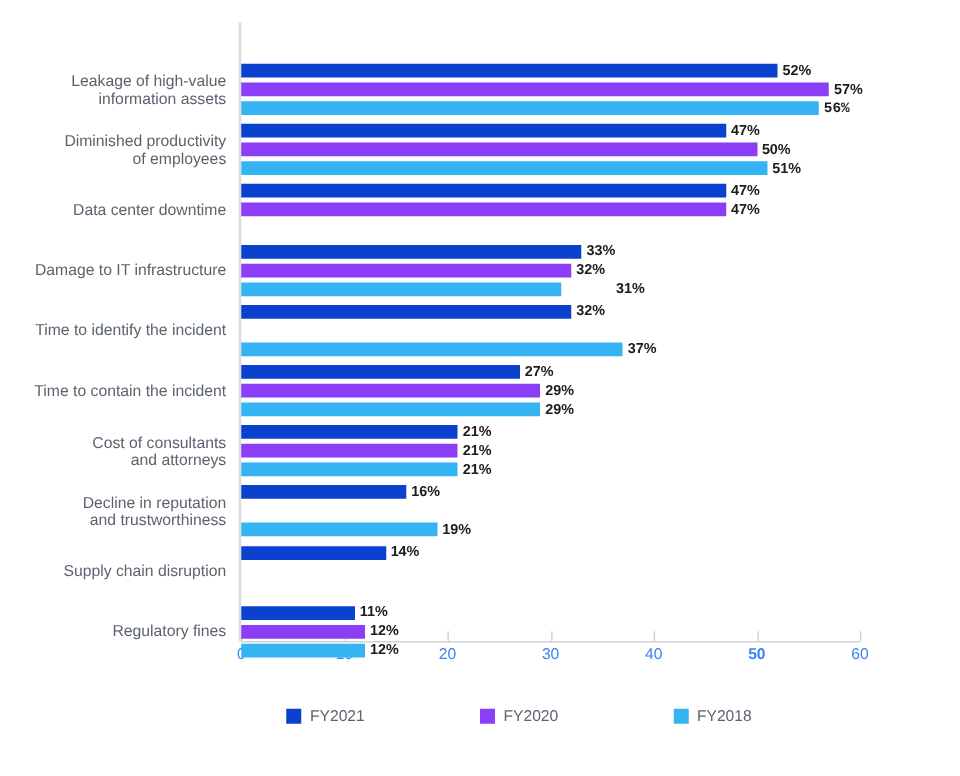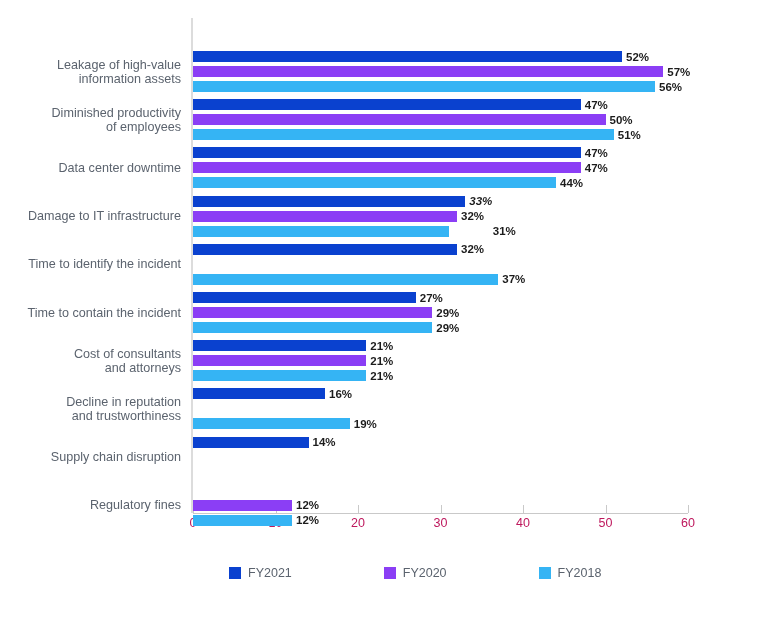--- a/index.html
+++ b/index.html
@@ -48,21 +48,21 @@
     position: absolute;
     top: 505px;
     width: 1px;
     height: 8px;
     background: #c9c9c9;
   }
   .x-tick-label {
     position: absolute;
     top: 516px;
     font-size: 12.5px;
-    color: #be185d;
+    color: #3b82f6;
     transform: translateX(-50%);
     white-space: nowrap;
   }
 
   
   .group {
     position: absolute;
     left: 0;
     width: 100%;
   }
@@ -138,38 +138,38 @@
       <div class="x-tick-label" style="left: 193px;">0</div>
       <div class="x-tick" style="left: 275.5px;"></div>
       <div class="x-tick-label" style="left: 275.5px;">10</div>
       <div class="x-tick" style="left: 358px;"></div>
       <div class="x-tick-label" style="left: 358px;">20</div>
       <div class="x-tick" style="left: 440.5px;"></div>
       <div class="x-tick-label" style="left: 440.5px;">30</div>
       <div class="x-tick" style="left: 523px;"></div>
       <div class="x-tick-label" style="left: 523px;">40</div>
       <div class="x-tick" style="left: 605.5px;"></div>
-      <div class="x-tick-label" style="left: 605.5px;">50</div>
+      <div class="x-tick-label" style="left: 605.5px; font-weight: bold;">50</div>
       <div class="x-tick" style="left: 688px;"></div>
       <div class="x-tick-label" style="left: 688px;">60</div>
     </div>
 
   <div class="plot-area" id="plot-area">
       <div class="group" style="top: 33px; height: 41px;">
         <div class="cat-label" style="top: 6.5px;">Leakage of high-value
 information assets</div>
         <div class="bar-row" style="top: 0px; width: 495px;">
           <div class="bar" title="FY2021: 52%" style="width: 429px; background: rgb(10, 65, 207);"></div>
           <div class="bar-value" style="left: 429px;">52%</div>
         </div>
         <div class="bar-row" style="top: 15px; width: 495px;">
           <div class="bar" title="FY2020: 57%" style="width: 470.25px; background: rgb(139, 62, 245);"></div>
           <div class="bar-value" style="left: 470.25px;">57%</div>
         </div>
-        <div class="bar-row" style="top: 30px; width: 495px;">
+        <div class="bar-row" style="top: 30px; width: 495px; font-family: Liberation Mono, monospace;">
           <div class="bar" title="FY2018: 56%" style="width: 462px; background: rgb(53, 180, 244);"></div>
           <div class="bar-value" style="left: 462px;">56%</div>
         </div>
       </div>
       <div class="group" style="top: 81.2px; height: 41px;">
         <div class="cat-label" style="top: 6.5px;">Diminished productivity
 of employees</div>
         <div class="bar-row" style="top: 0px; width: 495px;">
           <div class="bar" title="FY2021: 47%" style="width: 387.75px; background: rgb(10, 65, 207);"></div>
           <div class="bar-value" style="left: 387.75px;">47%</div>
@@ -186,30 +186,26 @@
       <div class="group" style="top: 129.4px; height: 41px;">
         <div class="cat-label" style="top: 13.5px;">Data center downtime</div>
         <div class="bar-row" style="top: 0px; width: 495px;">
           <div class="bar" title="FY2021: 47%" style="width: 387.75px; background: rgb(10, 65, 207);"></div>
           <div class="bar-value" style="left: 387.75px;">47%</div>
         </div>
         <div class="bar-row" style="top: 15px; width: 495px;">
           <div class="bar" title="FY2020: 47%" style="width: 387.75px; background: rgb(139, 62, 245);"></div>
           <div class="bar-value" style="left: 387.75px;">47%</div>
         </div>
-        <div class="bar-row" style="top: 30px; width: 495px;">
-          <div class="bar" title="FY2018: 44%" style="width: 363px; background: rgb(53, 180, 244);"></div>
-          <div class="bar-value" style="left: 363px;">44%</div>
-        </div>
       </div>
       <div class="group" style="top: 177.6px; height: 41px;">
         <div class="cat-label" style="top: 13.5px;">Damage to IT infrastructure</div>
         <div class="bar-row" style="top: 0px; width: 495px;">
           <div class="bar" title="FY2021: 33%" style="width: 272.25px; background: rgb(10, 65, 207);"></div>
-          <div class="bar-value" style="left: 272.25px; font-style: italic;">33%</div>
+          <div class="bar-value" style="left: 272.25px;">33%</div>
         </div>
         <div class="bar-row" style="top: 15px; width: 495px;">
           <div class="bar" title="FY2020: 32%" style="width: 264px; background: rgb(139, 62, 245);"></div>
           <div class="bar-value" style="left: 264px;">32%</div>
         </div>
         <div class="bar-row" style="top: 30px; width: 495px;">
           <div class="bar" title="FY2018: 31%" style="width: 255.75px; background: rgb(53, 180, 244);"></div>
           <div class="bar-value" style="left: 255.75px; margin-left: 44px;">31%</div>
         </div>
       </div>
@@ -269,20 +265,24 @@
       </div>
       <div class="group" style="top: 418.6px; height: 41px;">
         <div class="cat-label" style="top: 13.5px;">Supply chain disruption</div>
         <div class="bar-row" style="top: 0px; width: 495px;">
           <div class="bar" title="FY2021: 14%" style="width: 115.5px; background: rgb(10, 65, 207);"></div>
           <div class="bar-value" style="left: 115.5px;">14%</div>
         </div>
       </div>
       <div class="group" style="top: 466.8px; height: 41px;">
         <div class="cat-label" style="top: 13.5px;">Regulatory fines</div>
+        <div class="bar-row" style="top: 0px; width: 495px;">
+          <div class="bar" title="FY2021: 11%" style="width: 90.75px; background: rgb(10, 65, 207);"></div>
+          <div class="bar-value" style="left: 90.75px;">11%</div>
+        </div>
         <div class="bar-row" style="top: 15px; width: 495px;">
           <div class="bar" title="FY2020: 12%" style="width: 99px; background: rgb(139, 62, 245);"></div>
           <div class="bar-value" style="left: 99px;">12%</div>
         </div>
         <div class="bar-row" style="top: 30px; width: 495px;">
           <div class="bar" title="FY2018: 12%" style="width: 99px; background: rgb(53, 180, 244);"></div>
           <div class="bar-value" style="left: 99px;">12%</div>
         </div>
       </div>
     </div>

